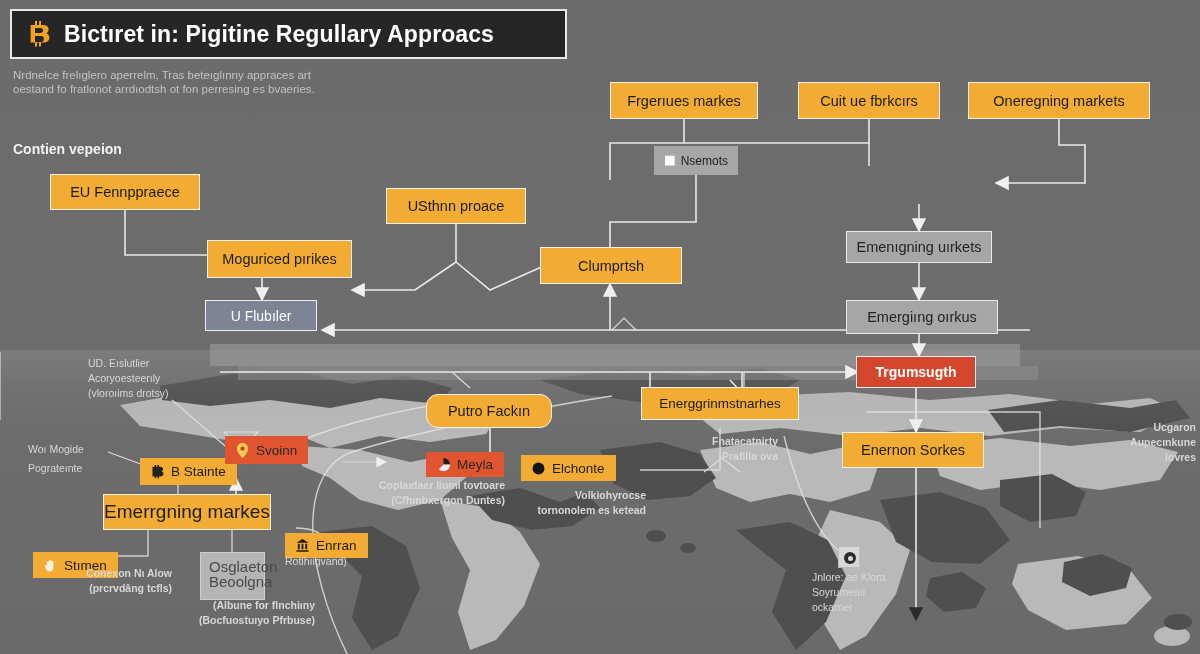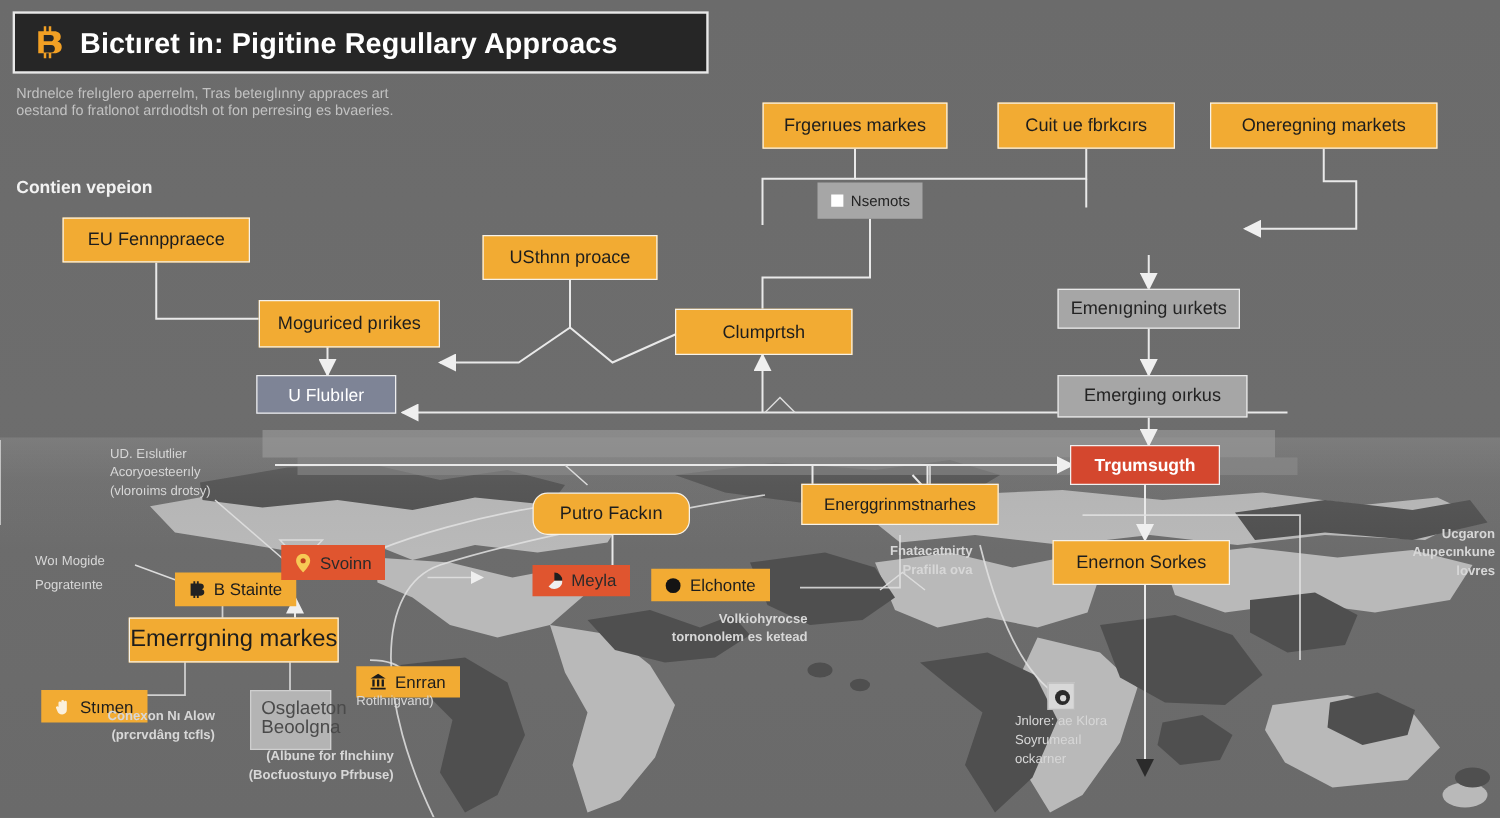--- a/index.html
+++ b/index.html
@@ -325,20 +325,24 @@
   <div class="anno center" style="left:22px; top:566px; width:150px;">
     <div>Conexon Nı Alow</div>
     <div>(prcrvdâng tcfls)</div>
   </div>
 
   <div class="anno center" style="left:160px; top:598px; width:155px;">
     <div>(Albune for flnchiıny</div>
     <div>(Bocfuostuıyo Pfrbuse)</div>
   </div>
 
+  <div class="anno center" style="left:360px; top:478px; width:145px;">
+    <div>Coplaıdaer liumi tovtoare</div>
+    <div>(Cfhınbxergon Duntes)</div>
+  </div>
 
   <div class="anno center" style="left:506px; top:488px; width:140px;">
     <div>Volkiohyrocse</div>
     <div>tornonolem es ketead</div>
   </div>
 
   <div class="anno" style="left:285px; top:554px;">Rotlhıigvand)</div>
 
   <div class="anno center" style="left:668px; top:434px; width:110px;">
     <div>Fnatacatnirty</div>

